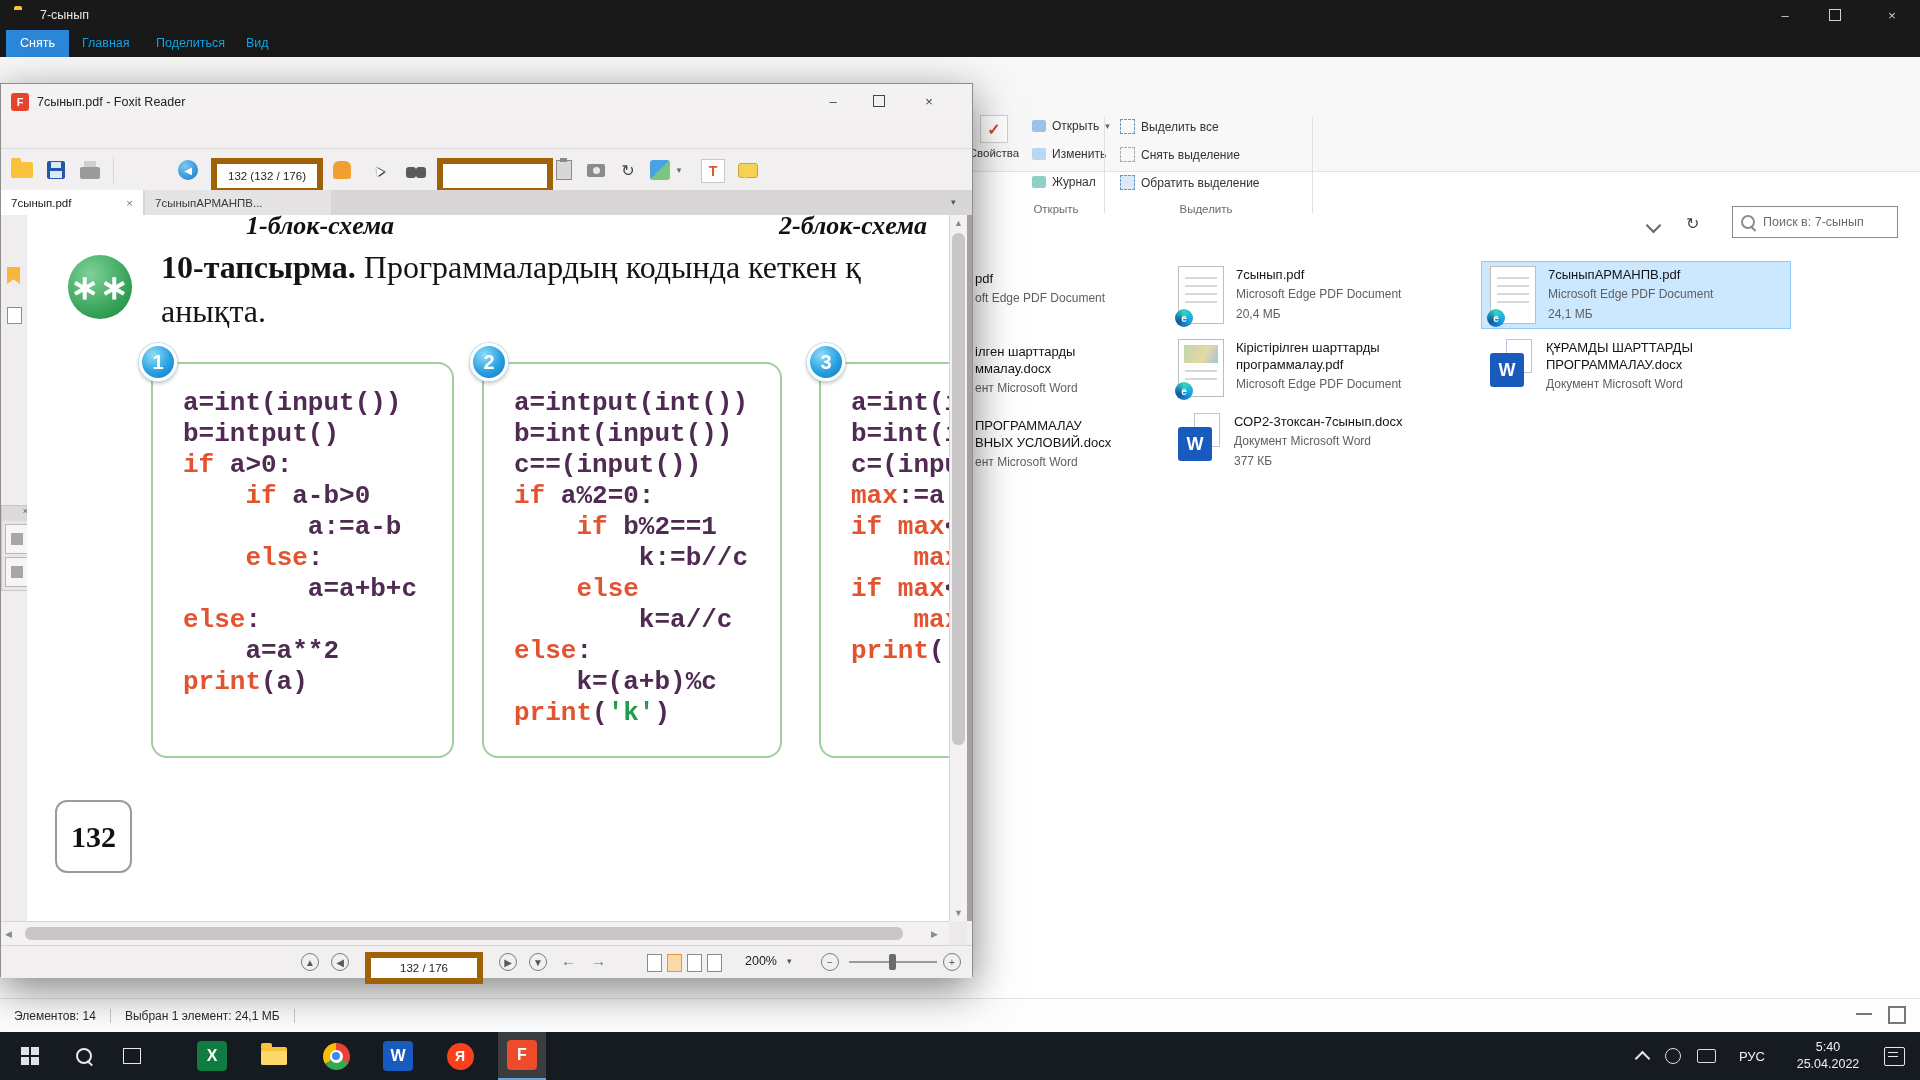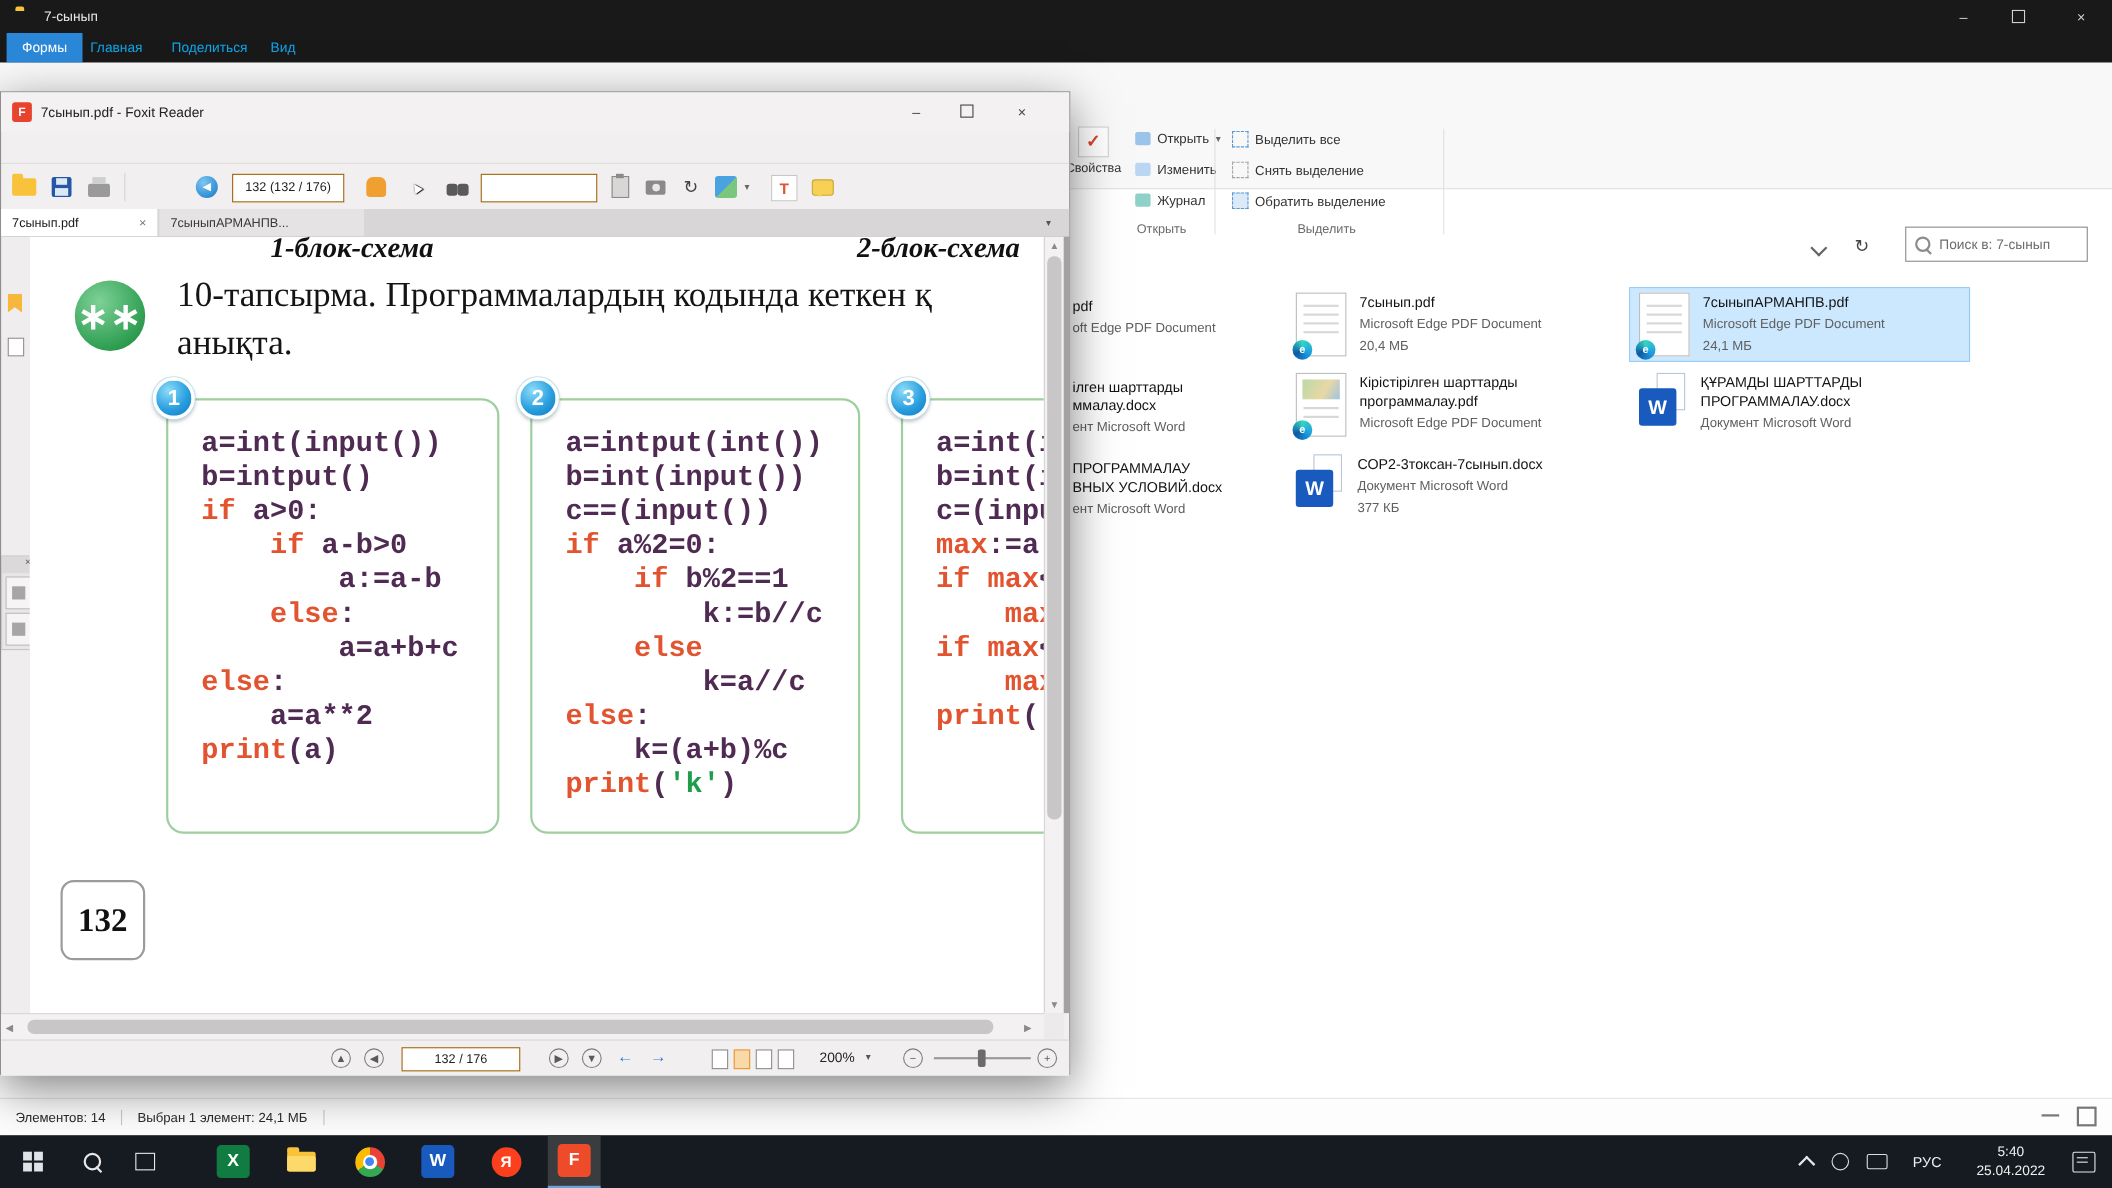--- a/index.html
+++ b/index.html
@@ -44,21 +44,21 @@
   .pipe{width:1px;height:14px;background:#c9c9c9;}
 
   
   .fx{left:0;top:83px;width:973px;height:894px;background:#f2eff1;border:1px solid #8f8d8e;box-sizing:border-box;box-shadow:0 12px 40px rgba(0,0,0,.5);}
   .fx-title{left:0;top:0;width:971px;height:36px;background:#f4f1f3;font-size:12.5px;color:#222;}
   .fxbtn{position:absolute;top:3px;width:40px;height:28px;color:#444;font-size:13px;display:flex;align-items:center;justify-content:center;}
   .fx-menu{left:0;top:36px;width:971px;height:28px;display:flex;align-items:center;padding-left:4px;gap:2px;}
   .fx-menu span{font-size:12.5px;color:#1c1c1c;padding:3px 12px;}
   .fx-toolbar{left:0;top:64px;width:971px;height:42px;border-top:1px solid #dedbdc;border-bottom:1px solid #d8d5d6;}
   .tbx{position:absolute;top:10px;width:22px;height:22px;display:flex;align-items:center;justify-content:center;}
-  .inputbox{position:absolute;background:#fff;border:1px solid #a16207;font-size:11.5px;color:#222;display:flex;align-items:center;justify-content:center;}
+  .inputbox{position:absolute;background:#fff;border:6px solid #a16207;font-size:11.5px;color:#222;display:flex;align-items:center;justify-content:center;}
   .bluecirc{width:20px;height:20px;border-radius:50%;background:radial-gradient(circle at 35% 30%,#7ec7f0,#2f8fd6 70%,#1b6cb0);color:#fff;font-size:10px;display:flex;align-items:center;justify-content:center;}
   .fold2{width:22px;height:16px;background:#f8c33a;border-radius:2px;position:relative;}
   .fold2:before{content:"";position:absolute;left:0;top:-4px;width:10px;height:5px;background:#f8c33a;border-radius:2px 2px 0 0;}
   .floppy{width:18px;height:18px;background:#2458a5;border-radius:2px;position:relative;}
   .floppy:before{content:"";position:absolute;left:4px;top:1px;width:10px;height:6px;background:#dce8f5;}
   .floppy:after{content:"";position:absolute;left:3px;bottom:1px;width:12px;height:7px;background:#dce8f5;}
   .printer{width:20px;height:12px;background:#9a9a9a;border-radius:2px;position:relative;margin-top:6px;}
   .printer:before{content:"";position:absolute;left:4px;top:-6px;width:12px;height:6px;background:#cfcfcf;}
   .hand{width:18px;height:18px;background:#f0a030;border-radius:6px 6px 3px 3px;}
   .cursorarrow{color:#fff;text-shadow:0 0 1px #000,1px 1px 1px #000;font-size:14px;transform:rotate(-35deg);}
@@ -77,21 +77,21 @@
   .fx-content{left:0;top:131px;width:971px;height:706px;background:#a5a1a2;overflow:hidden;}
   .fx-strip{position:absolute;left:0;top:0;width:26px;height:706px;background:#efedee;border-right:1px solid #d5d2d3;}
   .bkm{width:13px;height:17px;background:#f6b73c;clip-path:polygon(0 0,100% 0,100% 100%,50% 72%,0 100%);}
   .pagesic{width:13px;height:15px;border:1.5px solid #8f8c8d;background:#fff;}
   .minipanel{position:absolute;left:0;top:290px;width:30px;background:#e9e6e7;border:1px solid #c9c6c7;}
   .minibtn{width:22px;height:28px;margin:3px auto;background:#f6f4f5;border:1px solid #bab7b8;display:flex;align-items:center;justify-content:center;}
   .minibtn i{width:12px;height:12px;background:#a8a5a6;display:block;}
   .fx-page{position:absolute;left:26px;top:0;width:922px;height:706px;background:#fff;overflow:hidden;}
   .pdf-h{position:absolute;font-family:"Liberation Serif",serif;font-style:italic;font-weight:bold;font-size:26px;color:#111;white-space:nowrap;}
   .task{position:absolute;font-family:"Liberation Serif",serif;font-size:32px;color:#141414;white-space:nowrap;}
-  .task b{font-weight:normal;}
+  .task b{font-weight:bold;}
   .gcirc{position:absolute;width:64px;height:64px;border-radius:50%;background:radial-gradient(circle at 35% 30%,#7ed197,#2f9e52 70%,#238243);color:#fff;font-size:34px;font-weight:bold;display:flex;align-items:center;justify-content:center;letter-spacing:1px;}
   .codebox{position:absolute;width:300px;height:396px;background:#fff;border:2px solid #9fce9f;border-radius:16px;box-sizing:border-box;}
   .numcirc{position:absolute;width:38px;height:38px;border-radius:50%;background:radial-gradient(circle at 35% 28%,#8edcf8,#2aa0e0 55%,#0e77c0);border:3px solid #fff;box-shadow:0 0 0 1px #bfe0f2,0 2px 4px rgba(0,0,0,.3);color:#fff;font-size:20px;font-weight:bold;display:flex;align-items:center;justify-content:center;box-sizing:border-box;}
   .code{position:absolute;left:30px;top:24px;font-family:"Liberation Mono",monospace;font-weight:bold;font-size:26px;line-height:31px;color:#4f2a52;}
   .cl{white-space:pre;}
   .kw{color:#e2532f;}
   .str{color:#1e9e4a;}
   .badge{position:absolute;width:77px;height:73px;border:2px solid #9b9b9b;border-radius:12px;font-family:"Liberation Serif",serif;font-weight:bold;font-size:30px;color:#111;display:flex;align-items:center;justify-content:center;box-sizing:border-box;}
   .fx-vscroll{position:absolute;left:948px;top:0;width:18px;height:706px;background:#f3f1f2;border-left:1px solid #d8d5d6;box-sizing:border-box;}
   .scr-arrow{color:#8a8a8a;font-size:9px;text-align:center;}
@@ -147,21 +147,21 @@
         </div>
       <div class="exbtn" style="left:1812px">
           <span class="ex-maxsq"></span>
         </div>
       <div class="exbtn" style="left:1864px;width:56px">
           <span>×</span>
         </div>
     </div>
     
     <div class="a ex-tabs">
-      <span class="ex-tab file" style="left:6px">Формы</span>
+      <span class="ex-tab file" style="left:6px">Снять</span>
       <span class="ex-tab" style="left:68px">Главная</span>
       <span class="ex-tab" style="left:142px">Поделиться</span>
       <span class="ex-tab" style="left:232px">Вид</span>
       <span class="a chev-u" style="left:1880px;top:42px"></span>
       <span class="a ctr" style="left:1900px;top:35px;width:17px;height:17px;border-radius:50%;background:#2d7dd2;color:#fff;font-size:11px">
           <span>?</span>
         </span>
     </div>
     
     <div class="a ex-ribbon">

